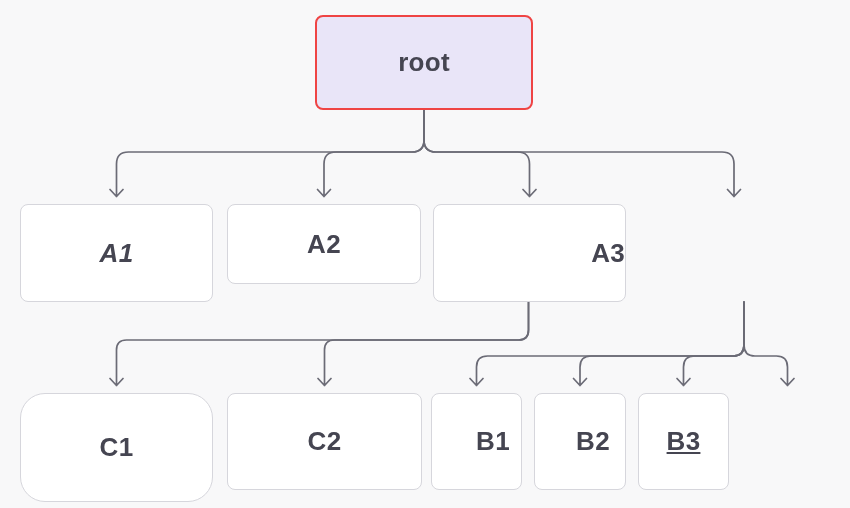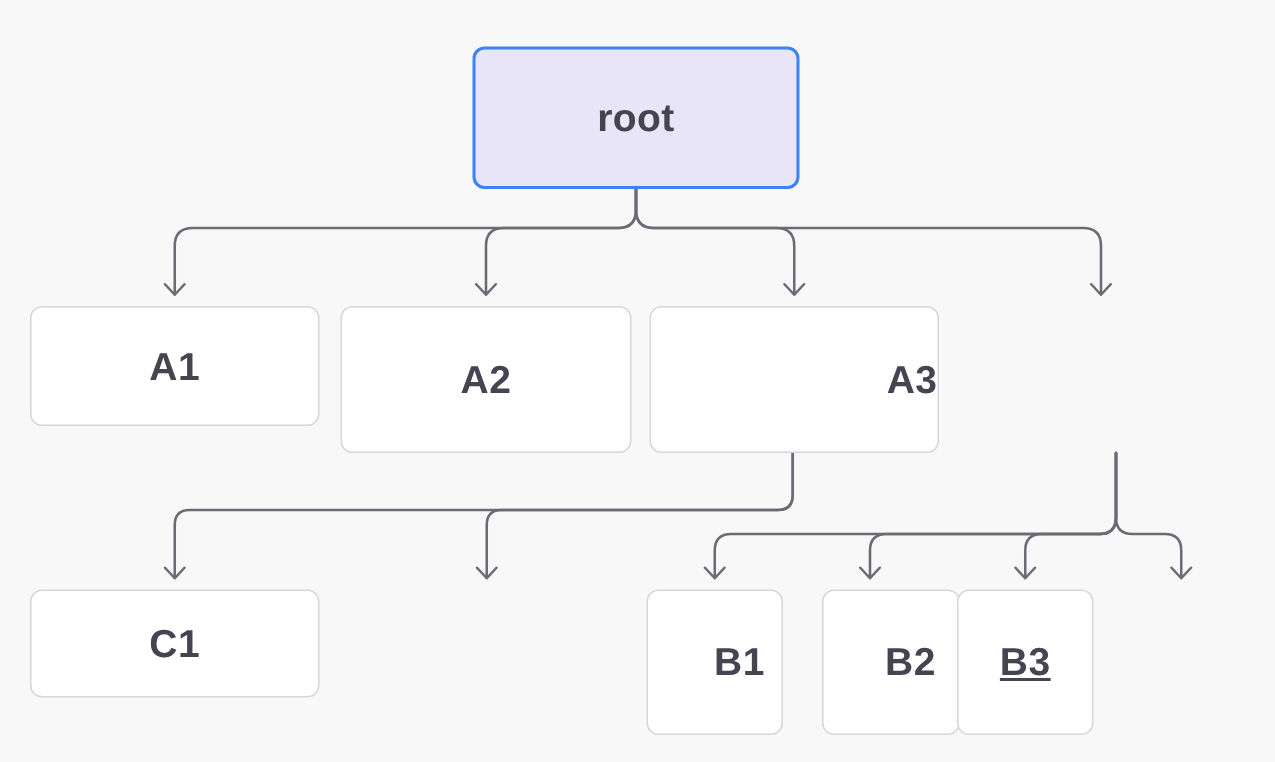--- a/index.html
+++ b/index.html
@@ -38,33 +38,32 @@
     align-items: center;
     justify-content: center;
     font-size: 26px;
     font-weight: 600;
     color: #454551;
     letter-spacing: 0.3px;
     cursor: default;
   }
   .node.root {
     background: #e9e5f8;
-    border: 2px solid #3b82f6;
-    margin-top: 16px;
+    border: 2px solid #ef4444;
   }
   
   .n-root { left: 315px; top: 15px;  width: 218px; height: 95px; }
-  .n-a1   { left: 20px;  top: 204px; width: 193px; height: 80px; }
-  .n-a2   { left: 227px; top: 204px; width: 194px; height: 98px; }
+  .n-a1   { left: 20px;  top: 204px; width: 193px; height: 98px; font-style: italic; }
+  .n-a2   { left: 227px; top: 204px; width: 194px; height: 80px; }
   .n-a3   { left: 433px; top: 204px; width: 193px; height: 98px; justify-content: flex-end; }
   .n-a4   { left: 638px; top: 204px; width: 193px; height: 98px; }
-  .n-c1   { left: 20px;  top: 393px; width: 193px; height: 72px; }
+  .n-c1   { left: 20px;  top: 393px; width: 193px; height: 109px; border-radius: 25px; }
   .n-c2   { left: 227px; top: 393px; width: 195px; height: 97px; }
   .n-b1   { left: 431px; top: 393px; width: 91px;  height: 97px; padding-left: 33px; }
-  .n-b2   { left: 548px; top: 393px; width: 92px;  height: 97px; padding-left: 26px; }
+  .n-b2   { left: 534px; top: 393px; width: 92px;  height: 97px; padding-left: 26px; }
   .n-b3   { left: 638px; top: 393px; width: 91px;  height: 97px; text-decoration: underline; }
   .n-b4   { left: 742px; top: 393px; width: 91px;  height: 97px; }
 </style>
 </head>
 <body>
 
 <div class="stage">
 
   <svg class="edges" width="850" height="508" viewBox="0 0 850 508">
 
@@ -92,20 +91,23 @@
   <div class="node n-a2">
     <span>A2</span>
   </div>
   <div class="node n-a3">
     <span>A3</span>
   </div>
 
   <div class="node n-c1">
     <span>C1</span>
   </div>
+  <div class="node n-c2">
+    <span>C2</span>
+  </div>
   <div class="node n-b1">
     <span>B1</span>
   </div>
   <div class="node n-b2">
     <span>B2</span>
   </div>
   <div class="node n-b3">
     <span>B3</span>
   </div>
 

